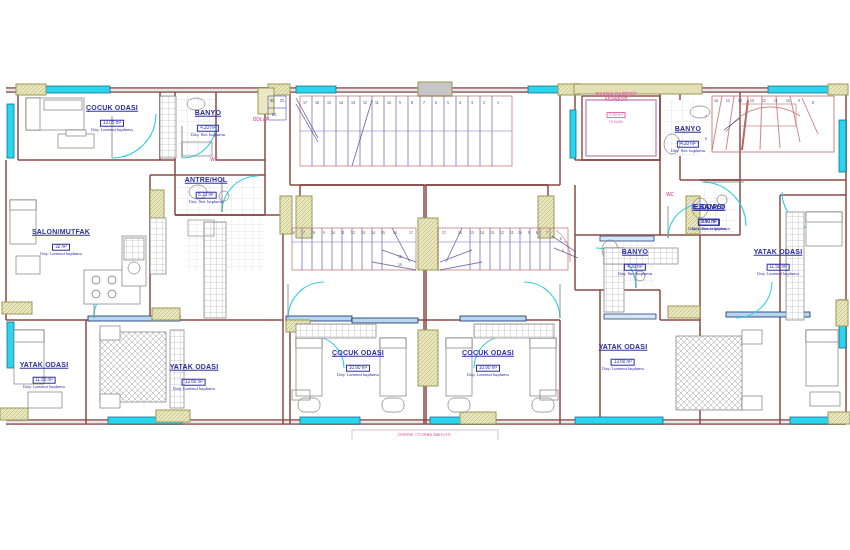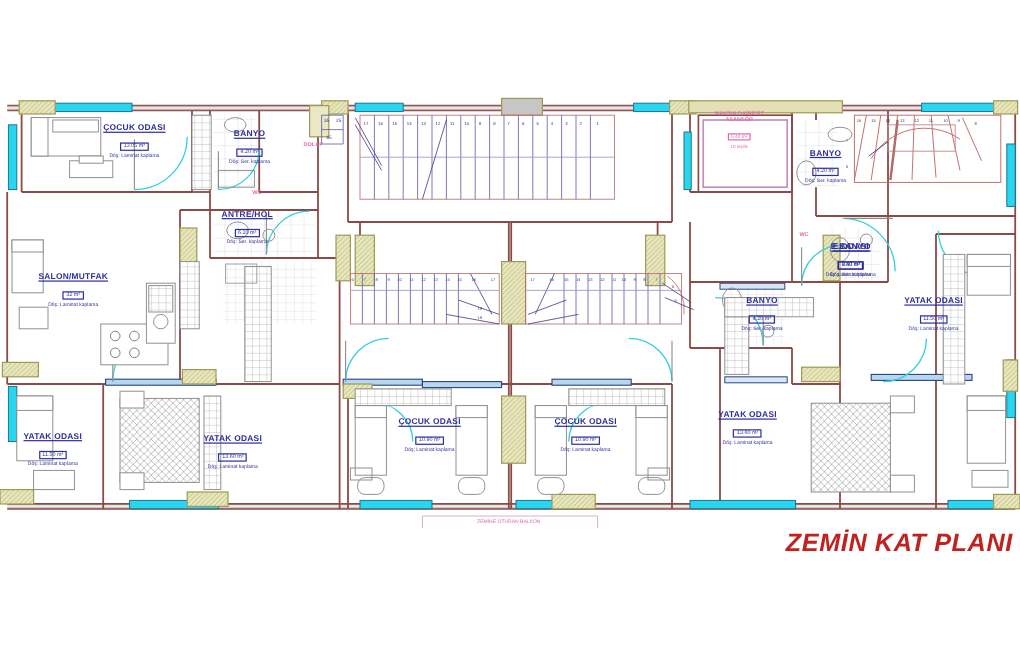--- a/index.html
+++ b/index.html
@@ -453,15 +453,14 @@
       </div>
       <div style="position: absolute; left: 670px; top: 195px; transform: translate(-50%, -50%); text-align: center; white-space: nowrap; color: rgb(224, 106, 168); line-height: 1.1;">
         <div style="font-size: 4.6px; font-weight: bold;">WC</div>
       </div>
       <div style="position: absolute; left: 261px; top: 120px; transform: translate(-50%, -50%); text-align: center; white-space: nowrap; color: rgb(224, 106, 168); line-height: 1.1;">
         <div style="font-size: 4.6px; font-weight: bold;">DOLAP</div>
       </div>
       <div style="position: absolute; left: 424px; top: 434px; transform: translate(-50%, -50%); font-size: 4.2px; white-space: nowrap; color: rgb(224, 106, 168);">ZEMİNE OTURAN BALKON</div>
     </div>
 
-  <div class="ttl">ZEMİN KAT PLANI</div>
 
 </div>
 
 </body></html>

